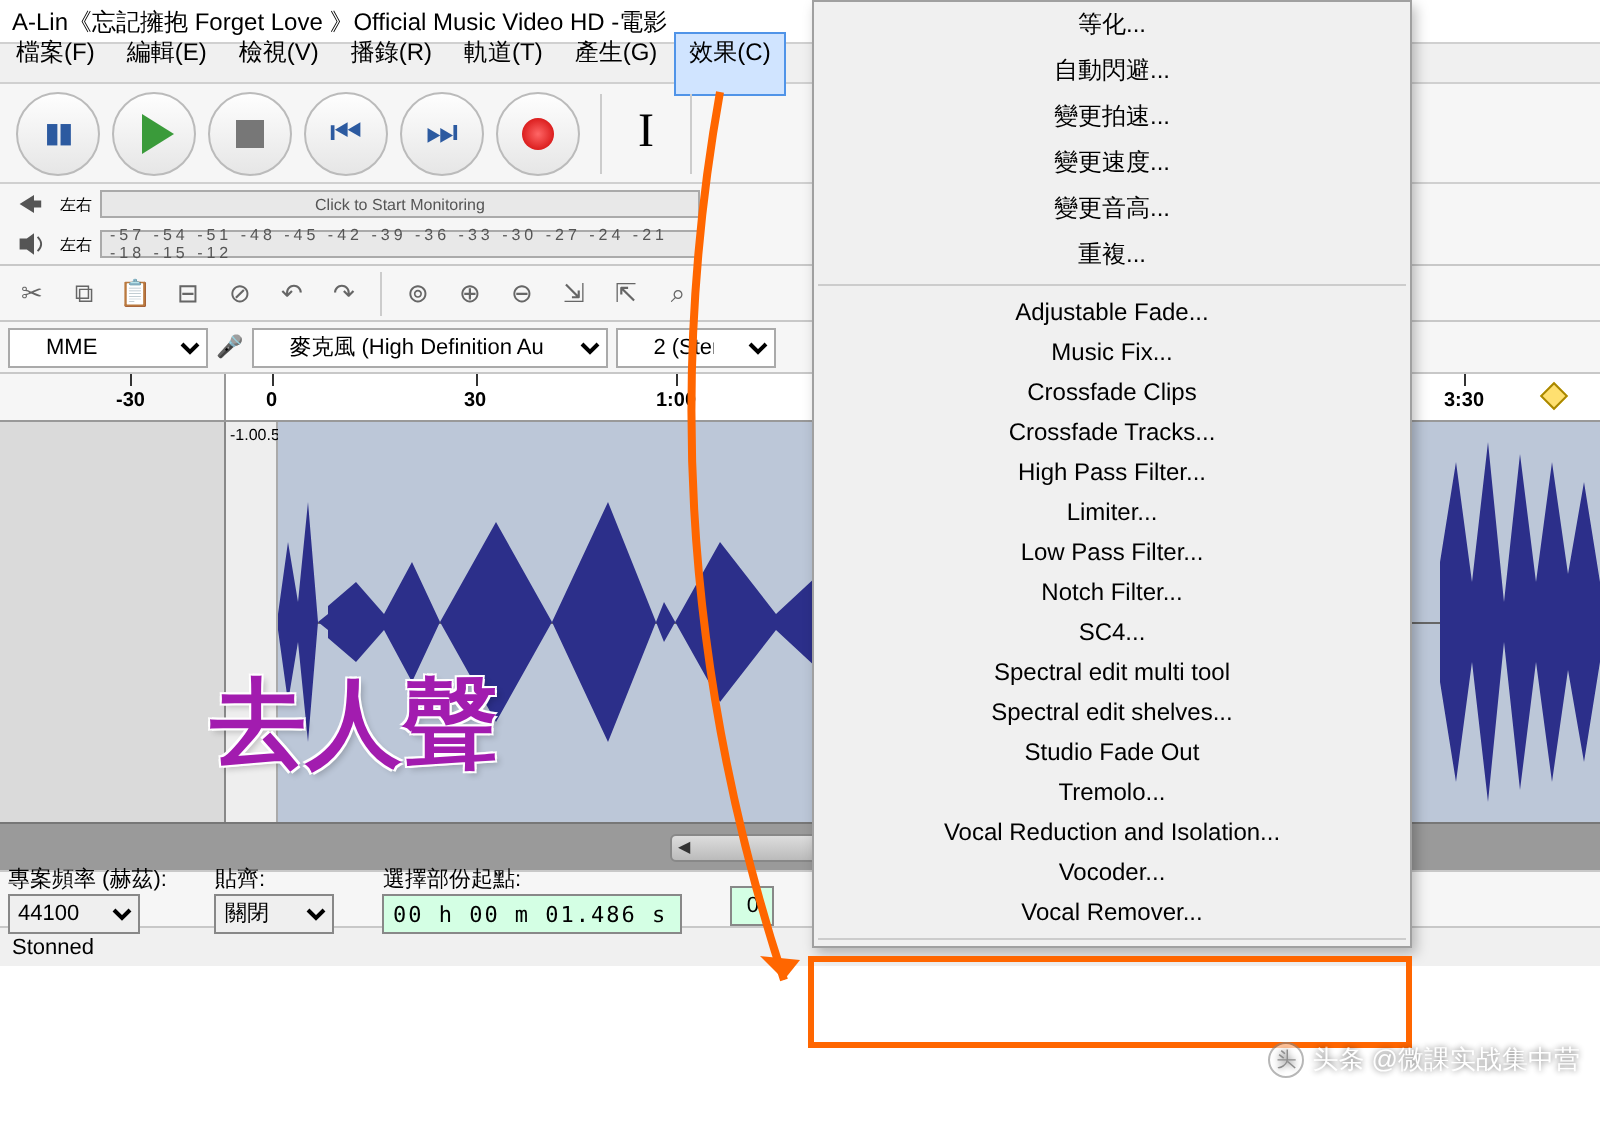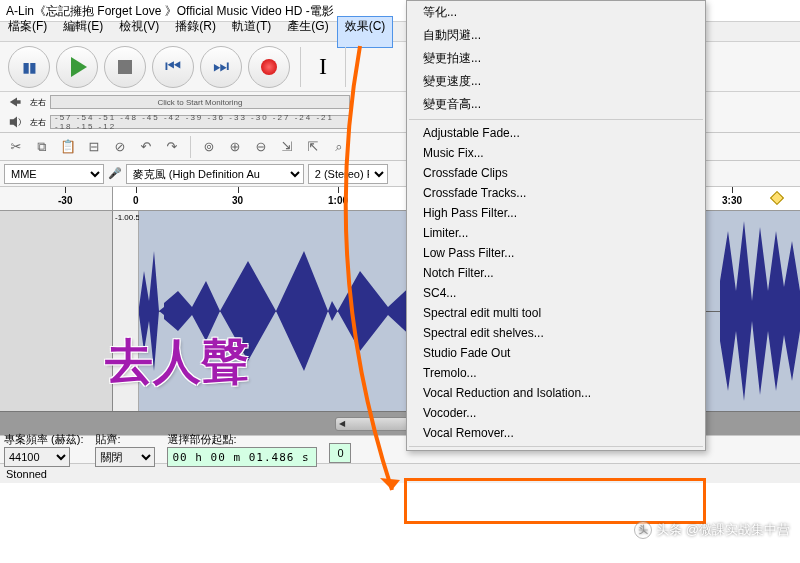--- a/index.html
+++ b/index.html
@@ -32,21 +32,21 @@
 .lr-label { font-size: 8px; line-height: 7px; }
 .meter-bar { flex: 0 0 300px; height: 14px; background: #e8e8e8; border: 1px solid #aaa; font-size: 8px; display: flex; align-items: center; justify-content: center; color: #555; position: relative; }
 .meter-bar.ticks::before { content: "-57 -54 -51 -48 -45 -42 -39 -36 -33 -30 -27 -24 -21 -18 -15 -12"; position: absolute; left: 4px; letter-spacing: 2px; }
 
 
 .edit-toolbar { height: 28px; background: #f6f6f6; border-bottom: 1px solid #c8c8c8; display: flex; align-items: center; gap: 2px; padding: 0 4px; }
 .e-btn { width: 24px; height: 22px; border: 1px solid transparent; display: flex; align-items: center; justify-content: center; background: transparent; cursor: pointer; font-size: 13px; color: #666; }
 
 
 .device-row { height: 26px; background: #f6f6f6; border-bottom: 1px solid #c8c8c8; display: flex; align-items: center; padding: 0 4px; font-size: 11px; gap: 4px; }
-.device-sel { height: 20px; font-size: 11px; background: #fff; border: 1px solid #aaa; padding: 0 2px; }
+.device-sel { height: 20px; font-size: 11px; background: #fff; border: 1px solid #aaa; padding: 0 14px; }
 .device-sel.w1 { width: 100px; }
 .device-sel.w2 { width: 178px; }
 .device-sel.w3 { width: 80px; }
 
 
 .ruler { height: 24px; background: #fff; border-bottom: 1px solid #999; position: relative; font-size: 10px; display: flex; }
 .ruler-head { width: 113px; height: 100%; border-right: 1px solid #999; background: #f6f6f6; }
 .tick { position: absolute; top: 8px; font-size: 10px; font-weight: 600; }
 .tick::before { content: ""; position: absolute; left: 50%; top: -8px; width: 1px; height: 6px; background: #333; }
 
@@ -61,30 +61,30 @@
 .wf-right { right: 0; width: 80px; background: linear-gradient(90deg, #2c2f8a 0%, #2c2f8a 100%); clip-path: polygon(0 35%, 10% 10%, 20% 40%, 30% 5%, 40% 45%, 50% 8%, 60% 40%, 70% 10%, 80% 38%, 90% 15%, 100% 40%, 100% 60%, 90% 85%, 80% 62%, 70% 90%, 60% 60%, 50% 92%, 40% 55%, 30% 95%, 20% 60%, 10% 90%, 0 65%); }
 .center-line { position: absolute; left: 0; right: 0; top: 50%; height: 1px; background: #666; }
 
 
 .annotation-text { position: absolute; font-size: 48px; font-weight: 800; color: #a21caf; text-shadow: -1px -1px 0 #fff, 1px -1px 0 #fff, -1px 1px 0 #fff, 1px 1px 0 #fff, 2px 2px 3px rgba(0,0,0,0.2); z-index: 5; pointer-events: none; }
 
 
 .gray-strip { height: 24px; background: #9a9a9a; display: flex; align-items: center; justify-content: center; border-top: 1px solid #777; }
 .scroll-thumb { width: 130px; height: 14px; background: linear-gradient(#ddd,#bbb); border: 1px solid #888; border-radius: 3px; display: flex; align-items: center; justify-content: space-between; padding: 0 3px; font-size: 8px; color: #333; }
 
-.sel-row { height: 28px; background: #f6f6f6; border-top: 1px solid #c8c8c8; display: flex; align-items: center; font-size: 11px; gap: 12px; padding: 0 4px; }
+.sel-row { height: 28px; background: #f6f6f6; border-top: 1px solid #c8c8c8; display: flex; align-items: center; font-size: 11px; gap: 24px; padding: 0 4px; }
 .sel-row label { font-size: 11px; }
 .sel-row select, .sel-row input { height: 20px; font-size: 11px; border: 1px solid #888; }
 .time-box { font-family: monospace; background: #d4ffe4; padding: 0 4px; letter-spacing: 1px; width: 150px; }
 
 .statusbar { height: 20px; background: #f0f0f0; border-top: 1px solid #c8c8c8; font-size: 11px; padding: 0 6px; line-height: 20px; }
 
 
 .dropdown { position: absolute; top: 0; left: 406px; width: 300px; background: #f0f0f0; border: 1px solid #a0a0a0; box-shadow: 2px 3px 6px rgba(0,0,0,0.25); font-size: 12px; z-index: 20; }
-.dd-item { padding: 3px 16px; cursor: pointer; }
+.dd-item { padding: 3px 16px; cursor: pointer; text-align: center; }
 .dd-sep { height: 1px; background: #ccc; margin: 3px 2px; }
 
 
 .highlight-box { position: absolute; border: 3px solid #ff6600; z-index: 25; pointer-events: none; }
 .arrow-svg { position: absolute; z-index: 24; pointer-events: none; }
 
 
 .watermark { position: absolute; bottom: 24px; right: 10px; display: flex; align-items: center; gap: 4px; opacity: 0.6; font-size: 13px; z-index: 30; color: #fff; text-shadow: 0 0 3px #000; pointer-events: none;}
 .wm-logo { width: 18px; height: 18px; border-radius: 50%; background: #fff; border: 1px solid #888; display: inline-flex; align-items: center; justify-content: center; font-size: 10px; color: #444;}
 
@@ -200,20 +200,21 @@
     <div class="waveform wf-right"></div>
   </div>
 </div>
 
 <div class="dropdown">
   <div class="dd-item">等化...</div>
   <div class="dd-item">自動閃避...</div>
   <div class="dd-item">變更拍速...</div>
   <div class="dd-item">變更速度...</div>
   <div class="dd-item">變更音高...</div>
+  <div class="dd-item">重複...</div>
   <div class="dd-sep"></div>
   <div class="dd-item">Adjustable Fade...</div>
   <div class="dd-item">Music Fix...</div>
   <div class="dd-item">Crossfade Clips</div>
   <div class="dd-item">Crossfade Tracks...</div>
   <div class="dd-item">High Pass Filter...</div>
   <div class="dd-item">Limiter...</div>
   <div class="dd-item">Low Pass Filter...</div>
   <div class="dd-item">Notch Filter...</div>
   <div class="dd-item">SC4...</div>

